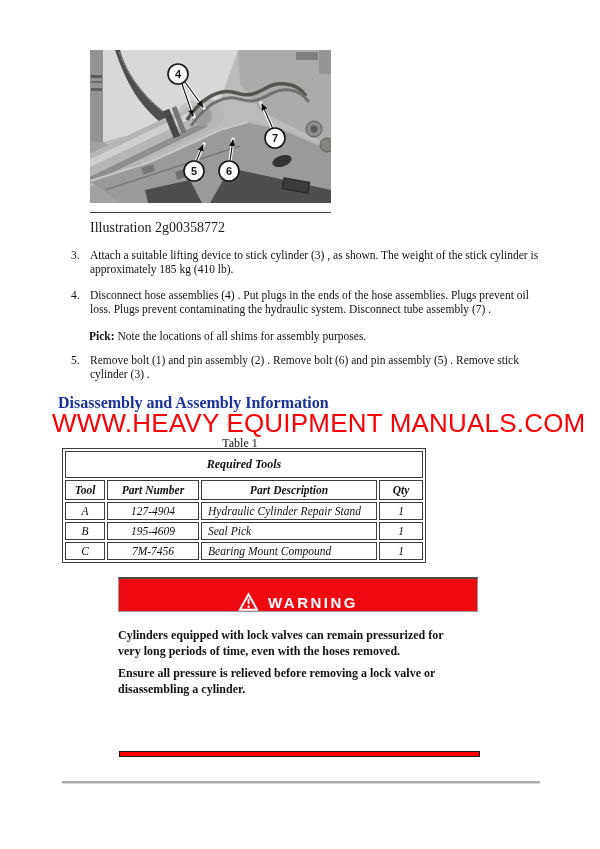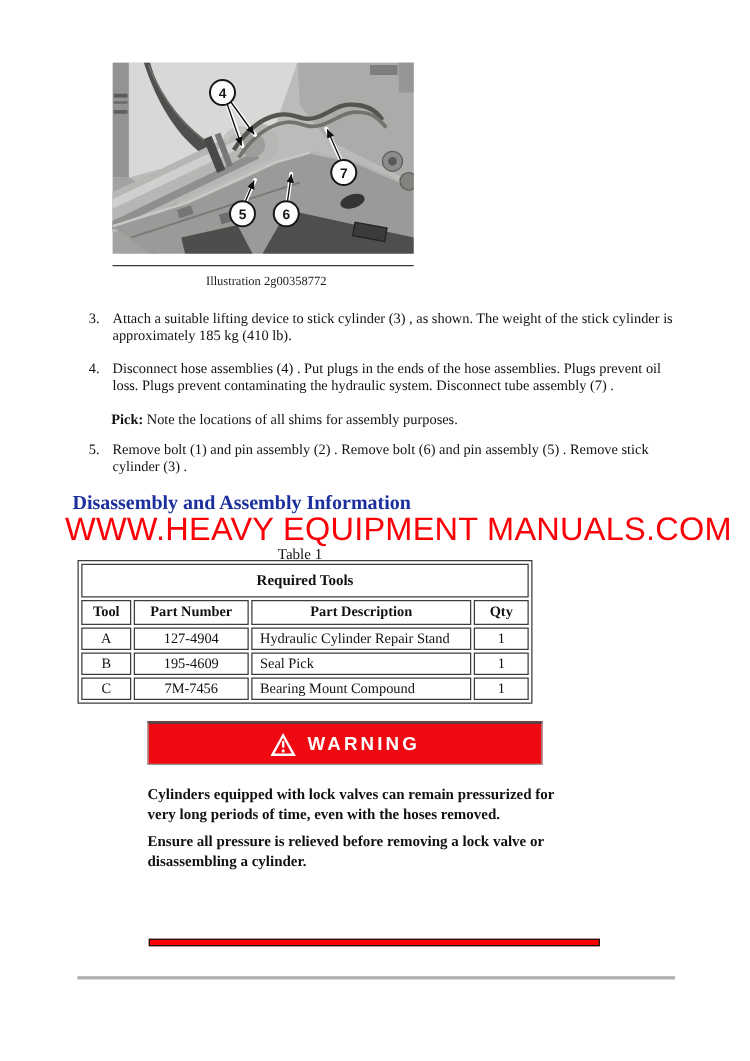--- a/index.html
+++ b/index.html
@@ -3,50 +3,50 @@
 <meta charset="utf-8">
 <style>
   html,body{margin:0;padding:0;background:#fff;}
   .page{position:relative;width:600px;height:849px;background:#fff;overflow:hidden;
         font-family:"Liberation Serif",serif;color:#111;}
 
   
   .photo{position:absolute;left:90px;top:50px;width:241px;height:153px;}
   .illus-sep{position:absolute;left:90px;top:212px;width:241px;border-top:1px solid #3a3a3a;}
   .illus-caption{position:absolute;left:90px;top:220px;width:246px;display:flex;
-        justify-content:center;font-size:10px;color:#1a1a1a;}
+        justify-content:flex-start;font-size:14px;color:#1a1a1a;}
 
   
   .step{position:absolute;left:71px;width:470px;display:flex;font-size:11.5px;line-height:14px;}
   .step-num{flex:none;width:13px;margin-right:6px;}
   .step-text{flex:1;}
   #step3{top:248px}
   #step4{top:288px}
   .note{position:absolute;left:89px;top:329px;width:452px;font-size:11.5px;line-height:14px;}
   .note b{font-weight:bold;}
   #step5{top:353px}
 
   .heading{position:absolute;left:58px;top:394px;font-size:16px;font-weight:bold;color:#1c2f9e;}
   .watermark{position:absolute;left:52px;top:408px;font-family:"Liberation Sans",sans-serif;
         font-size:26px;color:#fb0007;white-space:nowrap;letter-spacing:0.2px;}
 
   
   .table-label{position:absolute;left:62px;top:436px;width:356px;text-align:center;font-size:12px;}
   .tools-table{position:absolute;left:62px;top:448px;width:356px;border-collapse:separate;
-        border-spacing:2px;border:1px solid #3c3c3c;font-size:11.5px;table-layout:fixed;}
+        border-spacing:2px;border:1px solid #3c3c3c;font-size:11.5px;table-layout:fixed;font-style:italic;}
   .tools-table th,.tools-table td{border:1px solid #3c3c3c;overflow:hidden;}
   .tt-title{font-weight:bold;font-size:12px;text-align:center;padding:5px 4px;}
   .tt-head th{font-weight:bold;text-align:center;padding:3px 2px;}
   .tools-table td.c{text-align:center;padding:2px 3px;}
   .tools-table td.l{text-align:left;padding:2px 6px;}
 
   
-  .warn-banner{position:absolute;left:118px;top:577px;width:316px;height:35px;background:#ee0a10;
+  .warn-banner{position:absolute;left:118px;top:577px;width:360px;height:35px;background:#ee0a10;
         border:1px solid #9a9a9a;border-top:2px solid #4a4a4a;box-sizing:border-box;
-        display:flex;align-items:center;justify-content:center;gap:9px;}
+        display:flex;align-items:flex-end;justify-content:center;gap:9px;}
   .warn-title{font-family:"Liberation Sans",sans-serif;font-weight:bold;font-size:15px;
         color:#fff;letter-spacing:2.5px;}
   .warn-text{position:absolute;left:118px;top:628px;width:350px;font-weight:bold;
         font-size:12px;line-height:15.5px;}
   .warn-text p{margin:0 0 7px 0;}
 
   .red-bar{position:absolute;left:119px;top:751px;width:361px;height:6px;background:#fb0000;
         border:1px solid #161616;box-sizing:border-box;}
   .gray-line{position:absolute;left:62px;top:781px;width:478px;height:2px;background:#ababab;
         border-bottom:1px solid #d8d8d8;}

